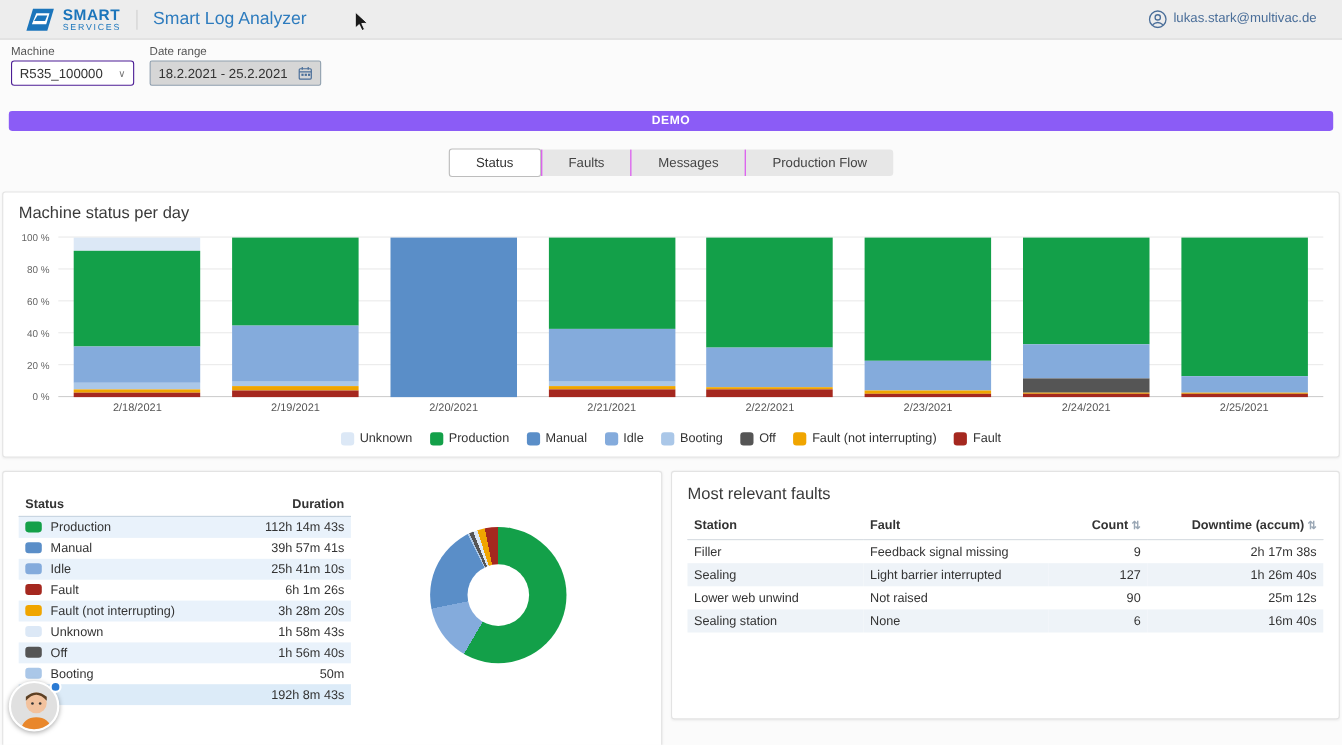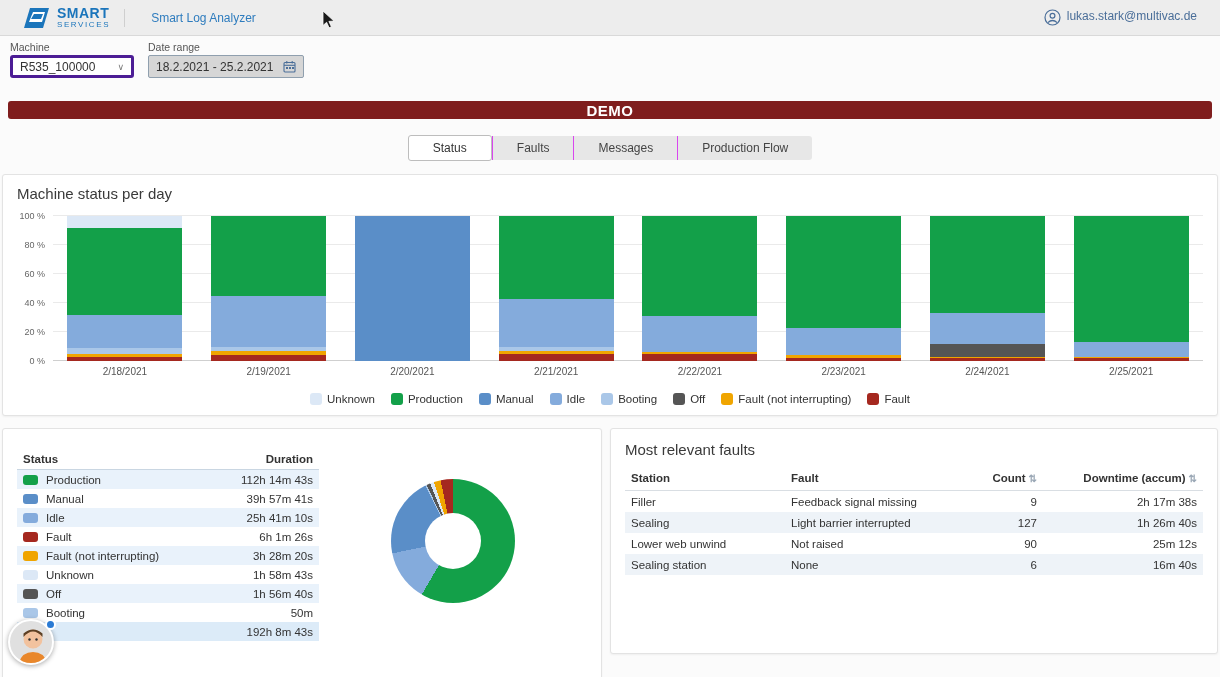--- a/index.html
+++ b/index.html
@@ -9,35 +9,35 @@
     font-family:"Liberation Sans", sans-serif; background:#fbfbfb; color:#333;
   }
   
   .topbar { height:36px; background:#ededed; border-bottom:1px solid #d9d9d9;
             display:flex; align-items:center; padding:0 23px; }
   .logo { display:flex; align-items:center; gap:7px; }
   .logo-text { line-height:1.05; }
   .logo-smart { font-size:14px; font-weight:bold; color:#1b75bb; letter-spacing:.5px; }
   .logo-services { font-size:8px; color:#1b75bb; letter-spacing:1.6px; }
   .topbar-divider { width:1px; height:18px; background:#cfcfcf; margin:0 14px; }
-  .app-title { font-size:12px; color:#2e7cbe;margin-left:12px; }
+  .app-title { font-size:16px; color:#2e7cbe; }
   .topbar-right { margin-left:auto; display:flex; align-items:flex-start; gap:6px;
                   color:#4a6e99; font-size:12px; }
   
   .filters { display:flex; gap:14px; padding:5px 10px 8px; }
   .filter-label { font-size:10.5px; color:#555; margin-bottom:2px; }
-  .select { width:124px; height:23px; border:3px solid #4c1d95; border-radius:3px;
+  .select { width:112px; height:23px; border:1px solid #4c1d95; border-radius:3px;
             background:#fff; display:flex; align-items:center; justify-content:space-between;
             padding:0 7px; font-size:12px; color:#333; cursor:pointer; }
   .select .chev { color:#777; font-size:9px; }
   .date-input { height:23px; background:#d6d6d6; border:1px solid #8f9fae; border-radius:2px;
                 display:flex; align-items:center; gap:10px; padding:0 7px; font-size:12px; color:#333; }
   
-  .banner { margin:15px 8px 0; height:18px; background:#7f1d1d; border-radius:3px;
-            color:#fff; font-weight:bold; font-size:15px; letter-spacing:.5px;
+  .banner { margin:15px 8px 0; height:18px; background:#8b5cf6; border-radius:3px;
+            color:#fff; font-weight:bold; font-size:11px; letter-spacing:.5px;
             display:flex; align-items:center; justify-content:center; }
   .tabs-row { display:flex; justify-content:center; margin-top:17px; }
   .tabs { display:flex; background:#e7e7e7; border-radius:3px; }
   .tab { padding:5px 24px; font-size:12px; color:#444; border-left:1px solid #d946ef; cursor:pointer; white-space:nowrap; }
   .tab:first-child { border-left:none; }
   .tab.active { background:#fff; border:1px solid #bdbdbd; border-radius:3px; margin:-1px 0; color:#333; }
   
   .card { background:#fff; border:1px solid #e3e3e3; border-radius:3px;
           box-shadow:0 1px 2px rgba(0,0,0,.05); }
   .card-title { font-size:15px; color:#3a3a3a; }

